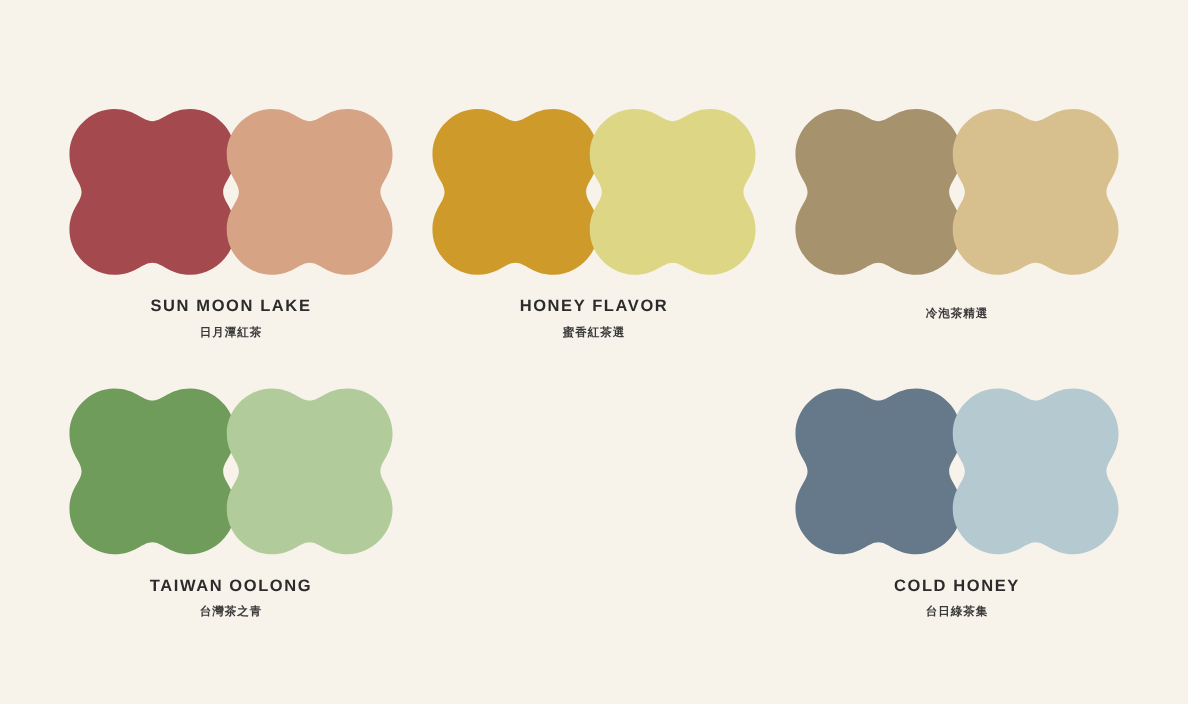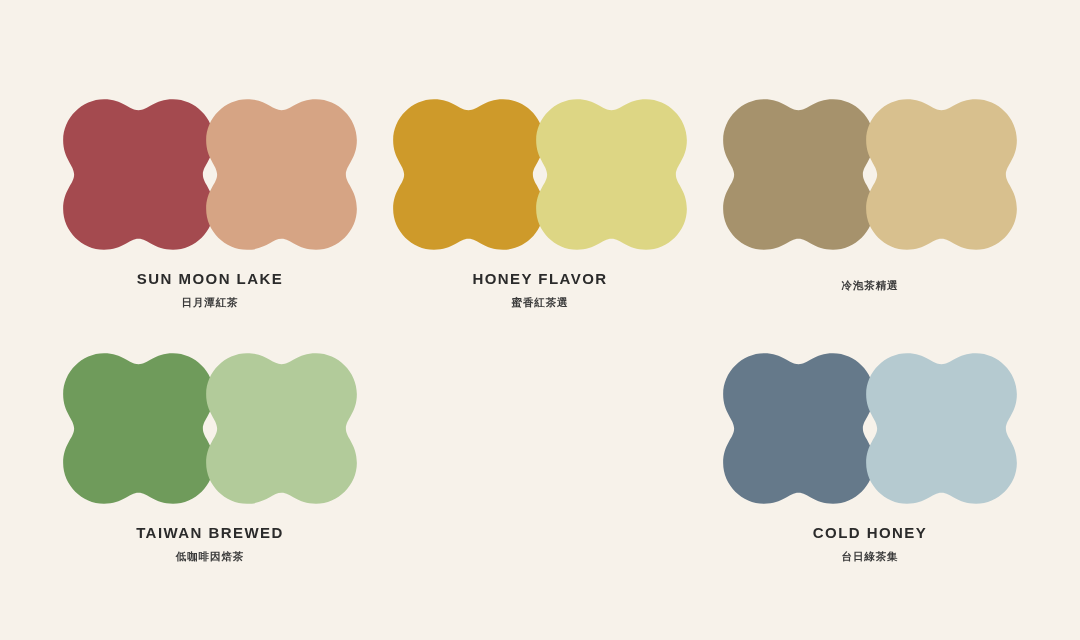--- a/index.html
+++ b/index.html
@@ -158,22 +158,22 @@
             <path d="M28,2 C40,2 44,9 50,9 C56,9 60,2 72,2 C86,2 98,14 98,28 C98,40 91,44 91,50 C91,56 98,60 98,72 C98,86 86,98 72,98 C60,98 56,91 50,91 C44,91 40,98 28,98 C14,98 2,86 2,72 C2,60 9,56 9,50 C9,44 2,40 2,28 C2,14 14,2 28,2 Z" fill="#6F9B5B"></path>
           </svg>
         </div>
         <div class="swatch swatch-right">
           <svg viewBox="0 0 100 100">
             <path d="M28,2 C40,2 44,9 50,9 C56,9 60,2 72,2 C86,2 98,14 98,28 C98,40 91,44 91,50 C91,56 98,60 98,72 C98,86 86,98 72,98 C60,98 56,91 50,91 C44,91 40,98 28,98 C14,98 2,86 2,72 C2,60 9,56 9,50 C9,44 2,40 2,28 C2,14 14,2 28,2 Z" fill="#B2CB9A"></path>
           </svg>
         </div>
       </div>
       <div class="group-labels">
-        <div class="label-en">TAIWAN BREWED</div>
-        <div class="label-zh">低咖啡因焙茶</div>
+        <div class="label-en">TAIWAN OOLONG</div>
+        <div class="label-zh">台灣茶之青</div>
       </div>
     </div>
 
 
     <div class="swatch-group">
       <div class="swatch-pair">
         <div class="swatch swatch-left">
           <svg viewBox="0 0 100 100">
             <path d="M28,2 C40,2 44,9 50,9 C56,9 60,2 72,2 C86,2 98,14 98,28 C98,40 91,44 91,50 C91,56 98,60 98,72 C98,86 86,98 72,98 C60,98 56,91 50,91 C44,91 40,98 28,98 C14,98 2,86 2,72 C2,60 9,56 9,50 C9,44 2,40 2,28 C2,14 14,2 28,2 Z" fill="#65798A"></path>
           </svg>

